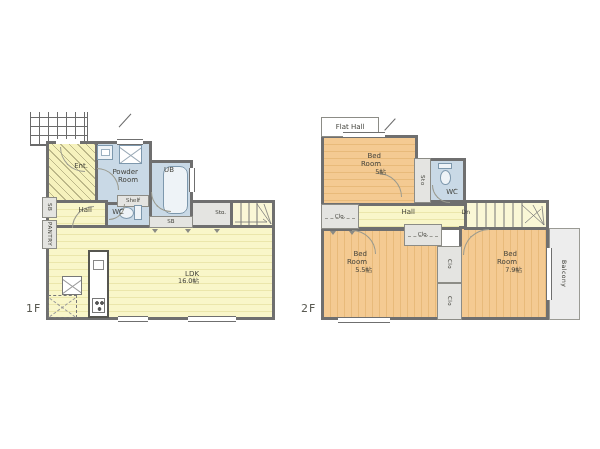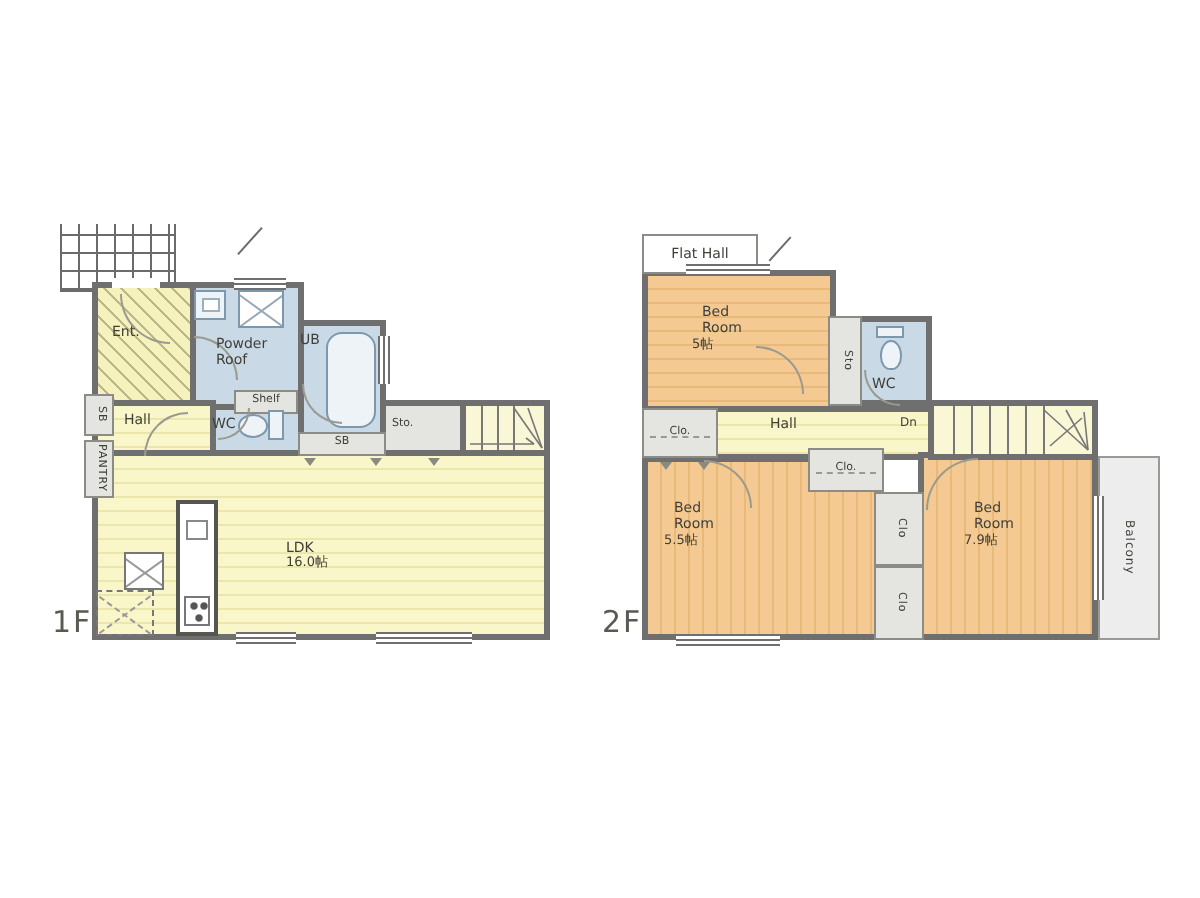--- a/index.html
+++ b/index.html
@@ -9,24 +9,24 @@
   .r{position:absolute}
   .wall{border:3px solid #6f6f6f}
   .yellow{background:repeating-linear-gradient(180deg,#f9f6c9 0 6px,#ebe6ab 6px 7px)}
   .paleyellow{background:#faf7d6}
   .orangeH{background:repeating-linear-gradient(180deg,#f4ca92 0 6px,#e8ba7a 6px 7px)}
   .orangeV{background:repeating-linear-gradient(90deg,#f4ca92 0 6px,#e8ba7a 6px 7px)}
   .blue{background:#c9d9e6}
   .hatch{background-color:#f6f2bd;background-image:repeating-linear-gradient(45deg,rgba(130,125,85,.5) 0 1px,transparent 1px 6px)}
   .grayc{position:absolute;display:flex;align-items:center;justify-content:center;background:#e4e4e1;border:1px solid #8c8c86;font-size:5.5px;color:#3f3f38;z-index:4;text-align:center;line-height:1}
   .vtx{writing-mode:vertical-rl;text-orientation:mixed;font-size:5.5px;letter-spacing:.5px}
-  .lbl{position:absolute;font-size:7px;line-height:1.2;text-align:left;color:#3f3f38;z-index:5}
+  .lbl{position:absolute;font-size:7px;line-height:1.2;text-align:right;color:#3f3f38;z-index:5}
   .lbl .nm{display:block;width:30px;margin:0 auto}
   .sz{display:block;font-size:6.5px}
-  .floor-id{position:absolute;font-size:15px;color:#5a5a52;z-index:6;letter-spacing:1px}
+  .floor-id{position:absolute;font-size:11px;color:#5a5a52;z-index:6;letter-spacing:1px}
   .win{position:absolute;background:linear-gradient(180deg,#fff 0 40%,#6f6f6f 40% 60%,#fff 60% 100%);border-top:1px solid #6f6f6f;border-bottom:1px solid #6f6f6f;z-index:4}
   .winv{position:absolute;background:linear-gradient(90deg,#fff 0 40%,#6f6f6f 40% 60%,#fff 60% 100%);border-left:1px solid #6f6f6f;border-right:1px solid #6f6f6f;z-index:4}
   .gap{position:absolute;background:#fff;z-index:3}
   .arc{position:absolute;border:1px solid #9a9a8e;background:transparent;z-index:5}
   .arc.tl{border-right:0;border-bottom:0;border-top-left-radius:100%}
   .arc.tr{border-left:0;border-bottom:0;border-top-right-radius:100%}
   .arc.bl{border-right:0;border-top:0;border-bottom-left-radius:100%}
   .arc.br{border-left:0;border-top:0;border-bottom-right-radius:100%}
   .xbox{position:absolute;background:#fff;border:1px solid #7d98ad;overflow:hidden;z-index:4}
   .xbox::before,.xbox::after{content:"";position:absolute;left:-25%;right:-25%;top:50%;border-top:1px solid #98a8b5}
@@ -116,21 +116,21 @@
     <div class="arc br" style="left:109px;top:204px;width:16px;height:16px"></div>
     <div class="arc tl" style="left:72px;top:206px;width:22px;height:22px"></div>
     <div class="arc bl" style="left:151px;top:192px;width:20px;height:20px"></div>
 
     <div class="tri" style="left:152px;top:229px"></div>
     <div class="tri" style="left:185px;top:229px"></div>
     <div class="tri" style="left:214px;top:229px"></div>
 
     <div class="lbl" style="left:56px;top:162px;width:32px">Ent.</div>
     <div class="lbl" style="left:102px;top:168px;width:42px">
-        <span class="nm">Powder Roof</span>
+        <span class="nm">Powder Room</span>
       </div>
     <div class="lbl" style="left:150px;top:166px;width:24px">UB</div>
     <div class="lbl" style="left:106px;top:208px;width:18px">WC</div>
     <div class="lbl" style="left:62px;top:206px;width:30px">Hall</div>
     <div class="lbl" style="left:196px;top:209px;width:30px;font-size:5.5px">Sto.</div>
     <div class="lbl" style="left:143px;top:270px;width:56px"><span>LDK</span><span class="sz">16.0帖</span></div>
     <div class="floor-id" style="left:26px;top:302px">1F</div>
   </div>
 
   <div class="r">

